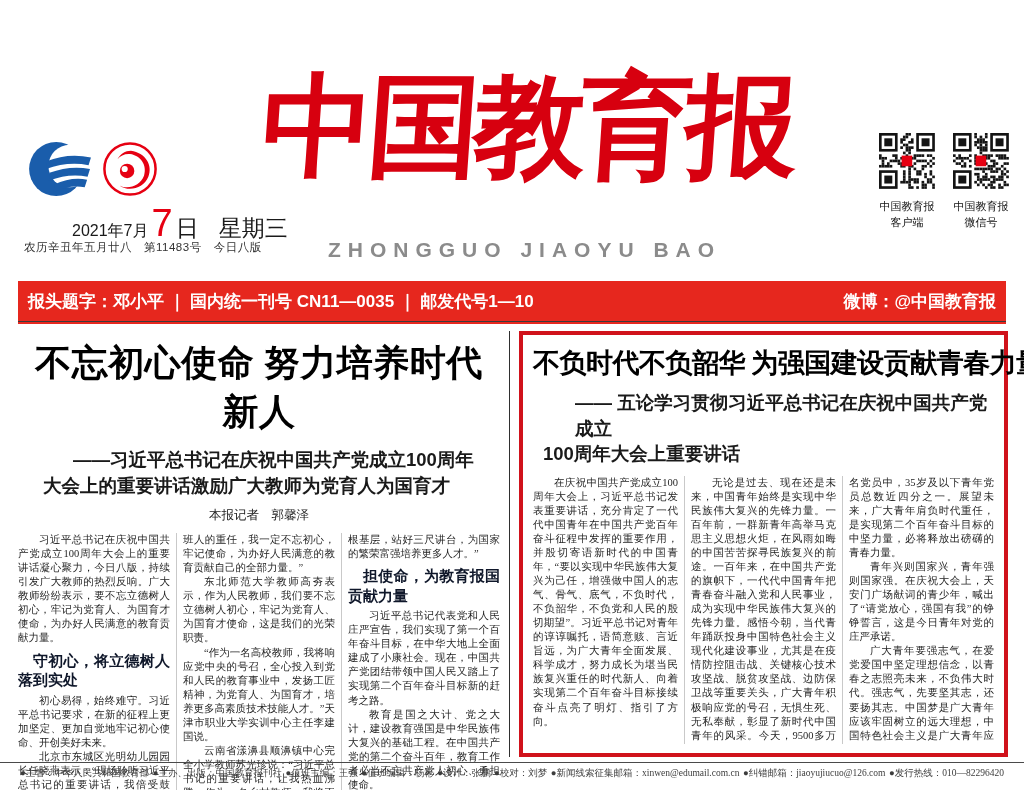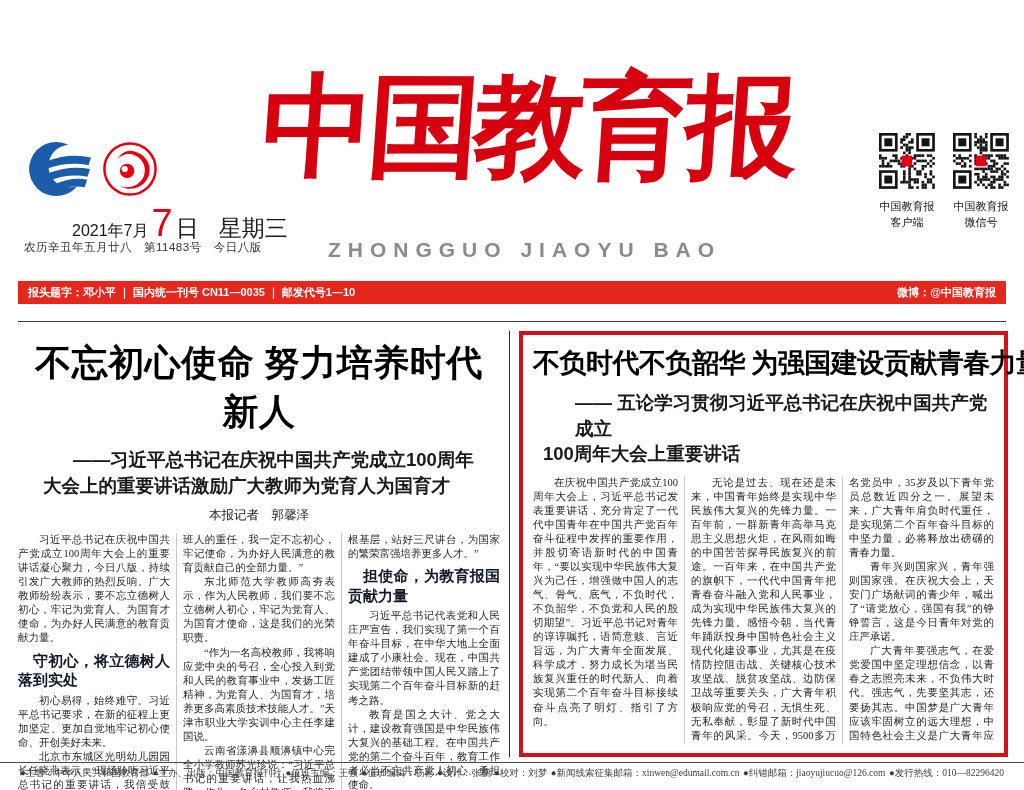--- a/index.html
+++ b/index.html
@@ -22,22 +22,22 @@
                font-family:"Liberation Sans",sans-serif;font-weight:bold;font-size:21px;
                color:#8b8b8b;letter-spacing:7px;white-space:nowrap;}
   .qr-wrap{position:absolute;top:133px;width:70px;text-align:center;}
   .qr-wrap .qr{display:inline-block;width:56px;height:56px;background:#fff;}
   .qr-label{margin-top:6px;font-family:"Liberation Sans",sans-serif;font-size:11px;
             color:#111;line-height:1.45;}
   #qr1{left:872px;} #qr2{left:946px;}
 
   
   .info-bar{position:absolute;left:18px;right:18px;top:281px;height:21px;background:#e6271e;
-            color:#fff;display:flex;justify-content:space-between;align-items:center;
-            padding:1px 10px;font-family:"Liberation Sans",sans-serif;font-weight:bold;font-size:11px;}
+            color:#fff;display:flex;justify-content:space-between;align-items:flex-end;
+            padding:11px 10px;font-family:"Liberation Sans",sans-serif;font-weight:bold;font-size:17px;}
   .top-rule{position:absolute;left:18px;right:18px;top:321px;border-top:1.5px solid #3a3a3a;}
 
   
   .article{position:absolute;top:331px;box-sizing:border-box;}
   #left-article{left:18px;width:482px;height:426px;}
   .v-divider{position:absolute;left:509px;top:331px;height:426px;border-left:1.5px solid #2f2f2f;}
   #right-article{left:519px;width:489px;height:426px;border:4px solid #d0121b;padding:4px 10px 6px;}
 
   .headline{font-weight:bold;color:#000000;text-align:center;font-family:"Liberation Serif",serif;}
   #left-article .headline{font-size:36px;margin:8px 0 10px;letter-spacing:.5px;}

